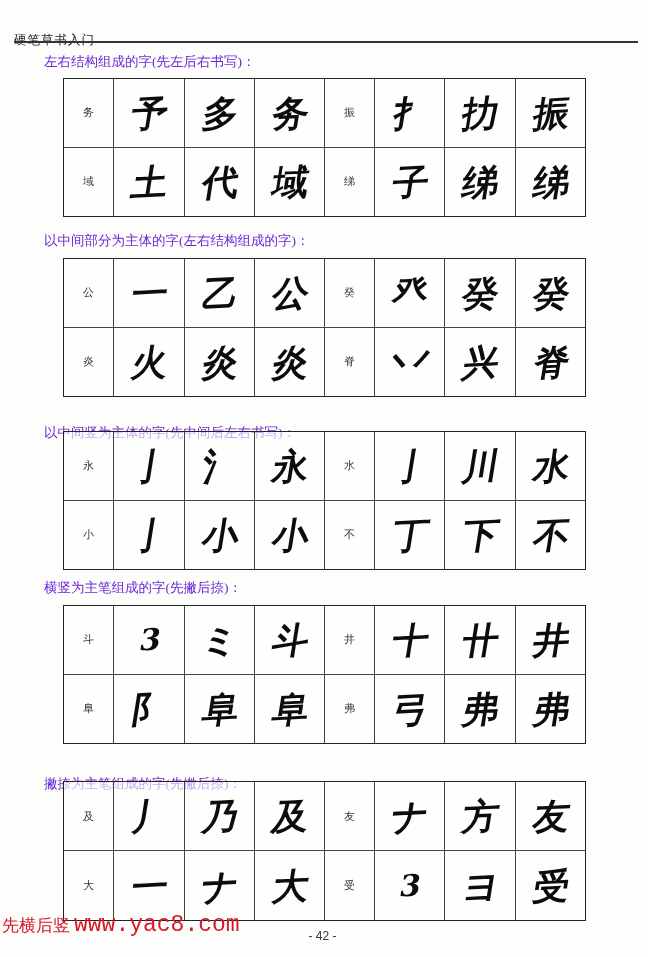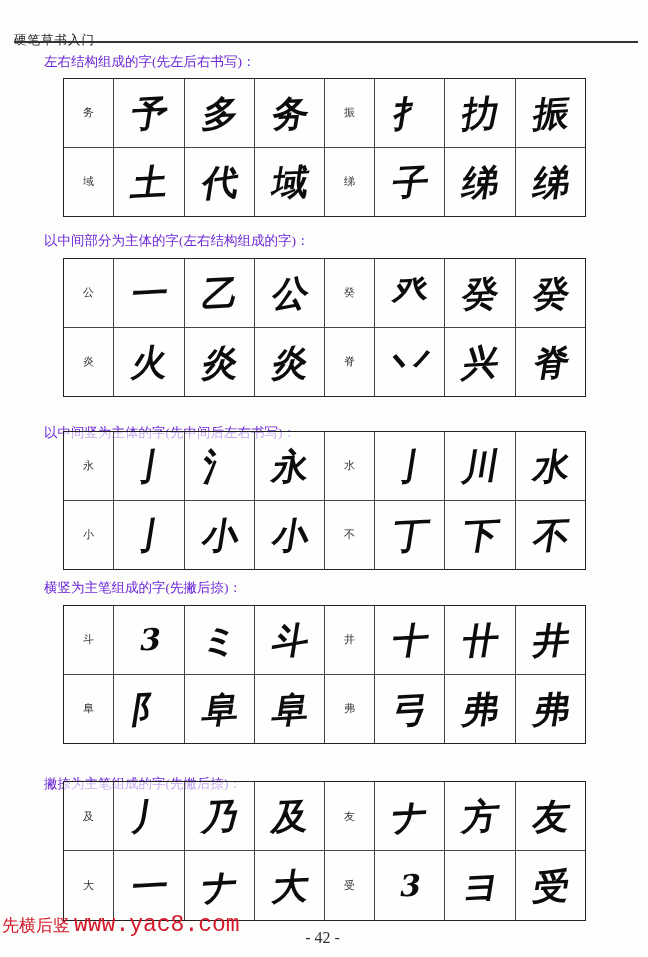--- a/index.html
+++ b/index.html
@@ -40,21 +40,21 @@
       display:inline-block; line-height:1;
     }
     .script.small { font-size:30px; }
     .watermark {
       position:absolute; left:2px; top:912px; color:#d4182a; font-size:17px;
       font-family:"DejaVu Serif", serif; letter-spacing:0px; white-space:nowrap;
     }
     .watermark .url { font-family:"Liberation Mono", monospace; font-size:23px; margin-left:4px; }
     .page-number {
       position:absolute; left:0; width:645px; text-align:center; top:929px;
-      font-size:16px; color:#333; font-family:Liberation Serif, serif;
+      font-size:12px; color:#333; font-family:Liberation Sans, sans-serif;
     }
   </style>
 </head>
 <body>
 
 <div class="header-title">硬笔草书入门</div>
 <div class="header-rule"></div>
 
 <div class="section-heading" style="top:53px;">左右结构组成的字(先左后右书写)：</div>
 <div class="grid" style="top:78px; height:139px;">

